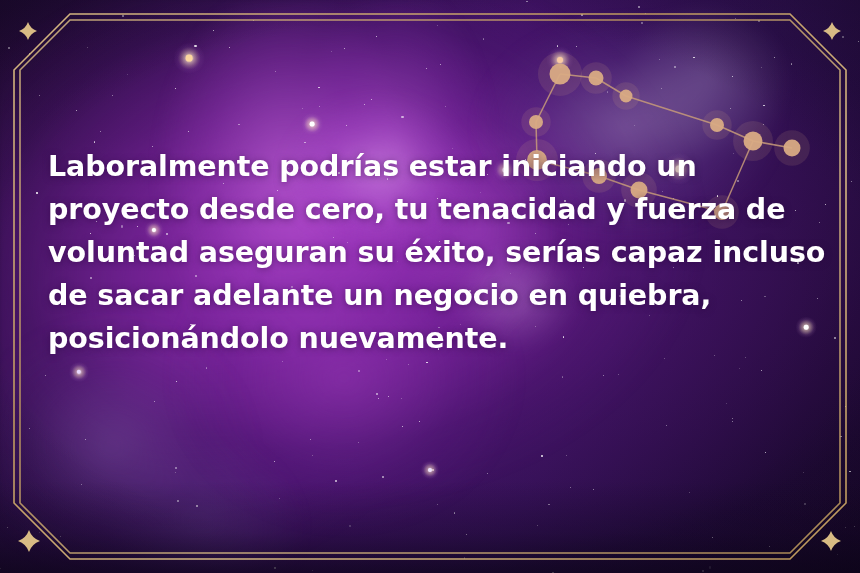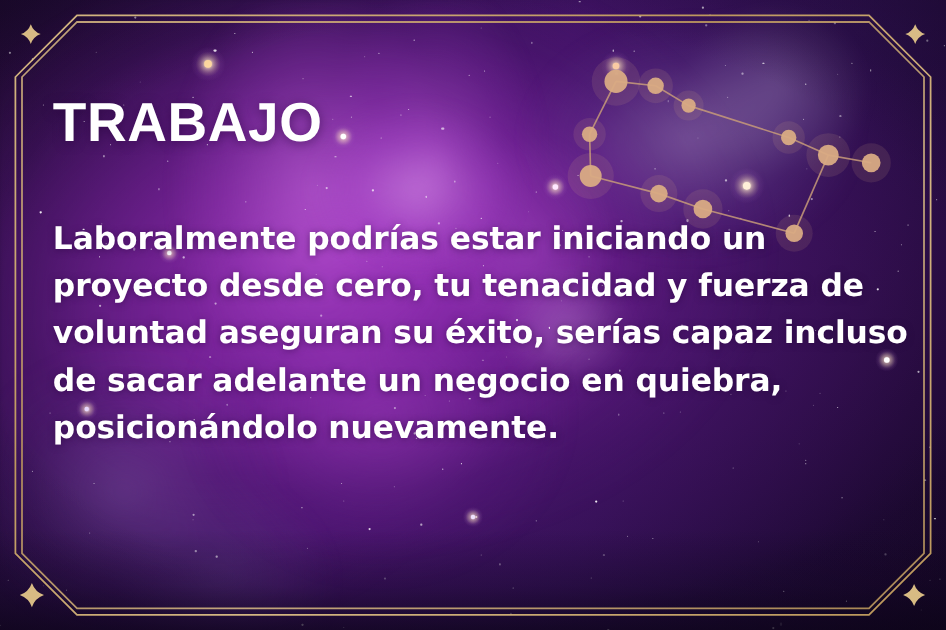--- a/index.html
+++ b/index.html
@@ -452,17 +452,16 @@
         <path d="M 70 14 L 790 14 L 846 70 L 846 503 L 790 559 L 70 559 L 14 503 L 14 70 Z" fill="none" stroke="url(#goldgrad)" stroke-width="1.6" stroke-opacity="0.92"></path>
         <path d="M 70 20 L 790 20 L 840 70 L 840 503 L 790 553 L 70 553 L 20 503 L 20 70 Z" fill="none" stroke="url(#goldgrad)" stroke-width="1.6" stroke-opacity="0.82"></path>
         <path d="M 28 22 Q 30.34 28.66 37 31 Q 30.34 33.34 28 40 Q 25.66 33.34 19 31 Q 25.66 28.66 28 22 Z" fill="#e3c589" opacity="0.95"></path>
         <path d="M 832 22 Q 834.34 28.66 841 31 Q 834.34 33.34 832 40 Q 829.66 33.34 823 31 Q 829.66 28.66 832 22 Z" fill="#e3c589" opacity="0.95"></path>
         <path d="M 29 530 Q 31.86 538.14 40 541 Q 31.86 543.86 29 552 Q 26.14 543.86 18 541 Q 26.14 538.14 29 530 Z" fill="#e3c589" opacity="0.95"></path>
         <path d="M 831 531 Q 833.6 538.4 841 541 Q 833.6 543.6 831 551 Q 828.4 543.6 821 541 Q 828.4 538.4 831 531 Z" fill="#e3c589" opacity="0.95"></path>
       </svg>
     </div>
 
   <div id="content">
-    <h1 id="title">TRABAJO</h1>
     <p id="body-text">Laboralmente podrías estar iniciando un proyecto desde cero, tu tenacidad y fuerza de voluntad aseguran su éxito, serías capaz incluso de sacar adelante un negocio en quiebra, posicionándolo nuevamente.</p>
   </div>
 
 </div>
 
 </body></html>

